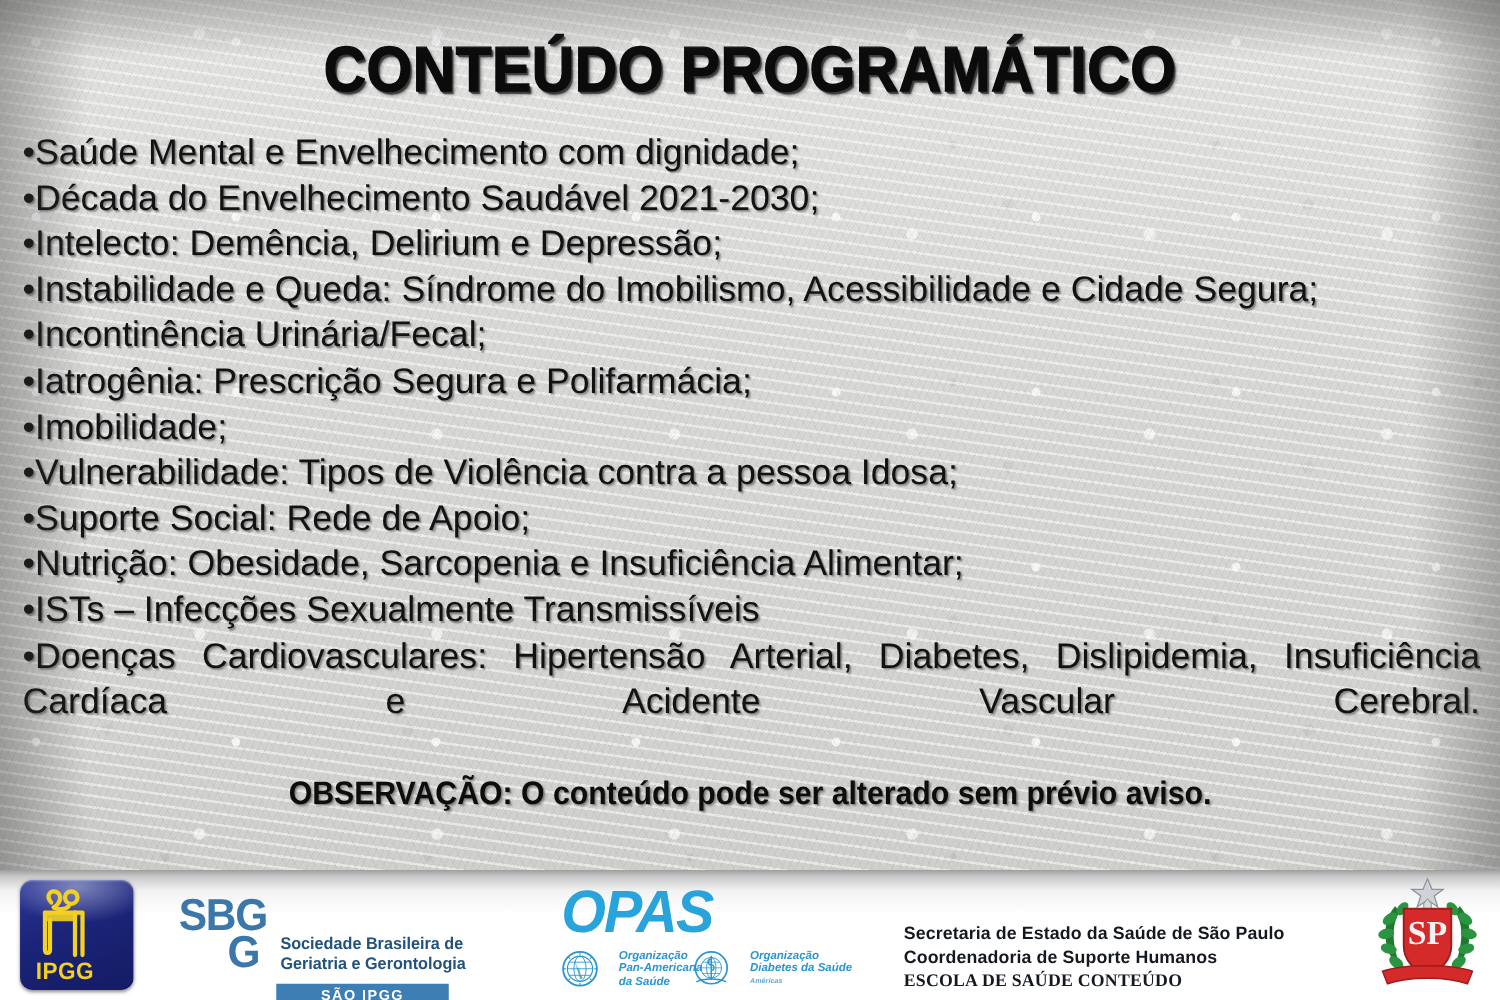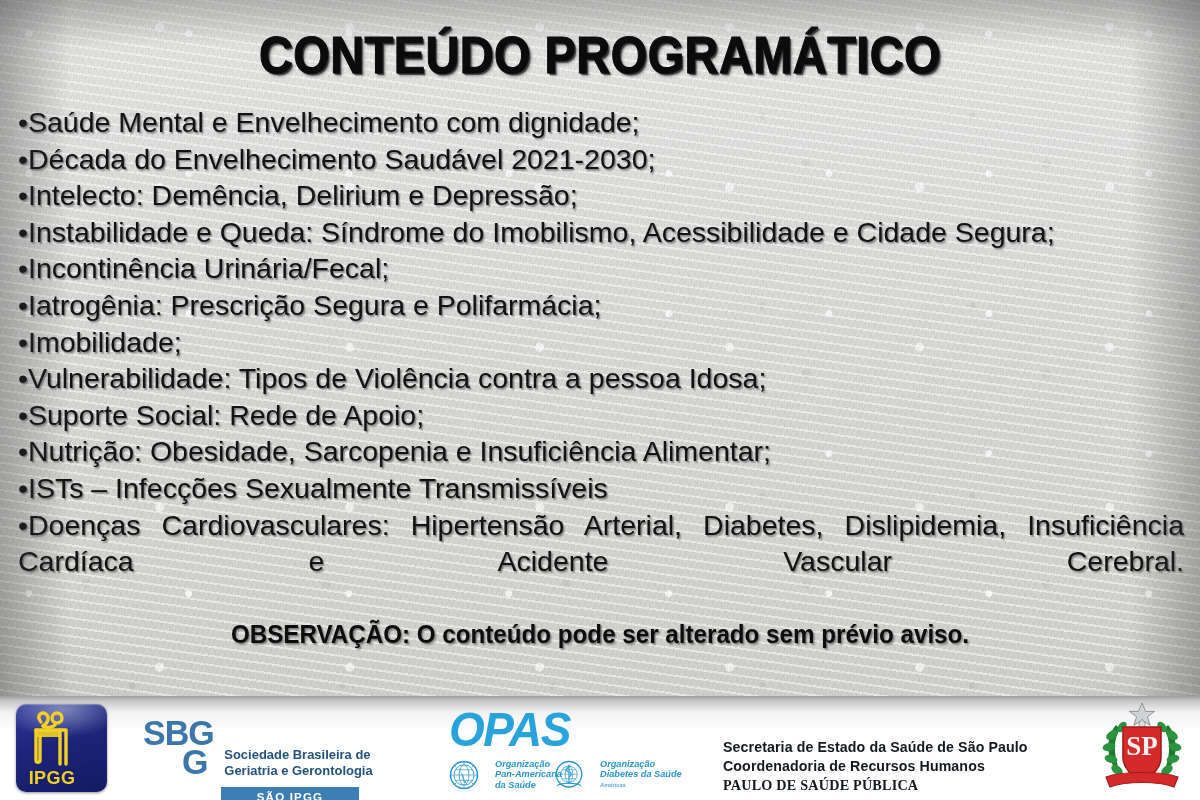--- a/index.html
+++ b/index.html
@@ -282,22 +282,22 @@
           <div class="opas-org-text">
             <span>Organização</span><br>
             <span>Diabetes da Saúde</span><br>
             <span class="opas-sub">Américas</span>
           </div>
         </div>
       </div>
 
       <div id="secretaria">
         <div id="sec-l1">Secretaria de Estado da Saúde de São Paulo</div>
-        <div id="sec-l2">Coordenadoria de Recursos Humanos</div>
-        <div id="sec-l3">PAULO DE SAÚDE PÚBLICA</div>
+        <div id="sec-l2">Coordenadoria de Suporte Humanos</div>
+        <div id="sec-l3">ESCOLA DE SAÚDE CONTEÚDO</div>
       </div>
 
       <svg id="sp-brasao" viewBox="0 0 92 94">
 
         <path d="M46 2 L49.6 10.4 L58.6 10.4 L51.4 15.8 L54.2 24.4 L46 19.2 L37.8 24.4 L40.6 15.8 L33.4 10.4 L42.4 10.4 Z" fill="#cfd3d8" stroke="#8c9299" stroke-width="1"></path>
 
         <path d="M46 18 L49 22 L49 74 L46 80 L43 74 L43 22 Z" fill="#d7dbdf" stroke="#8c9299" stroke-width=".8"></path>
         <path d="M33 28 H59" stroke="#b9bec4" stroke-width="3" stroke-linecap="round"></path>
 
         <g fill="#1f7a2e">

